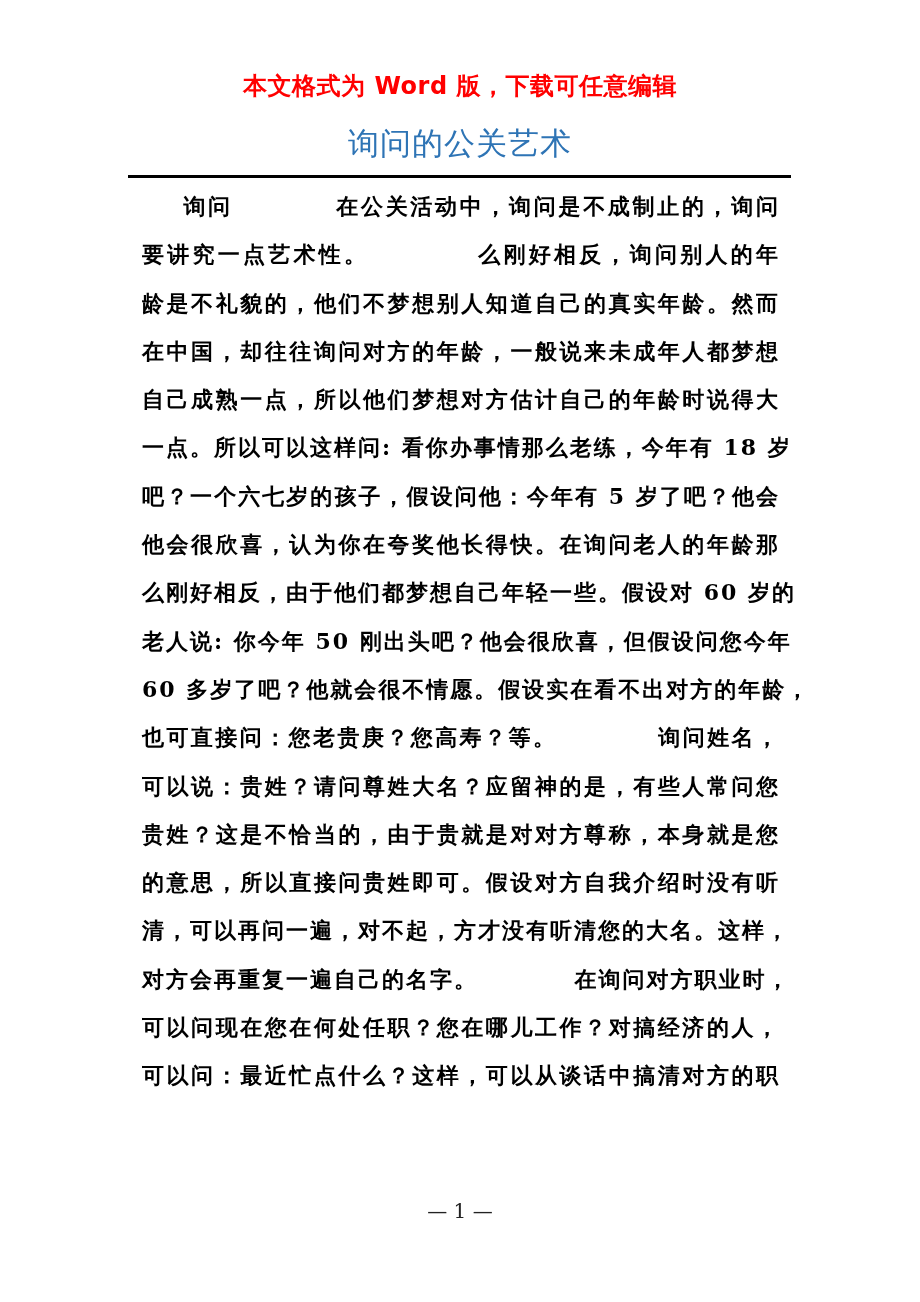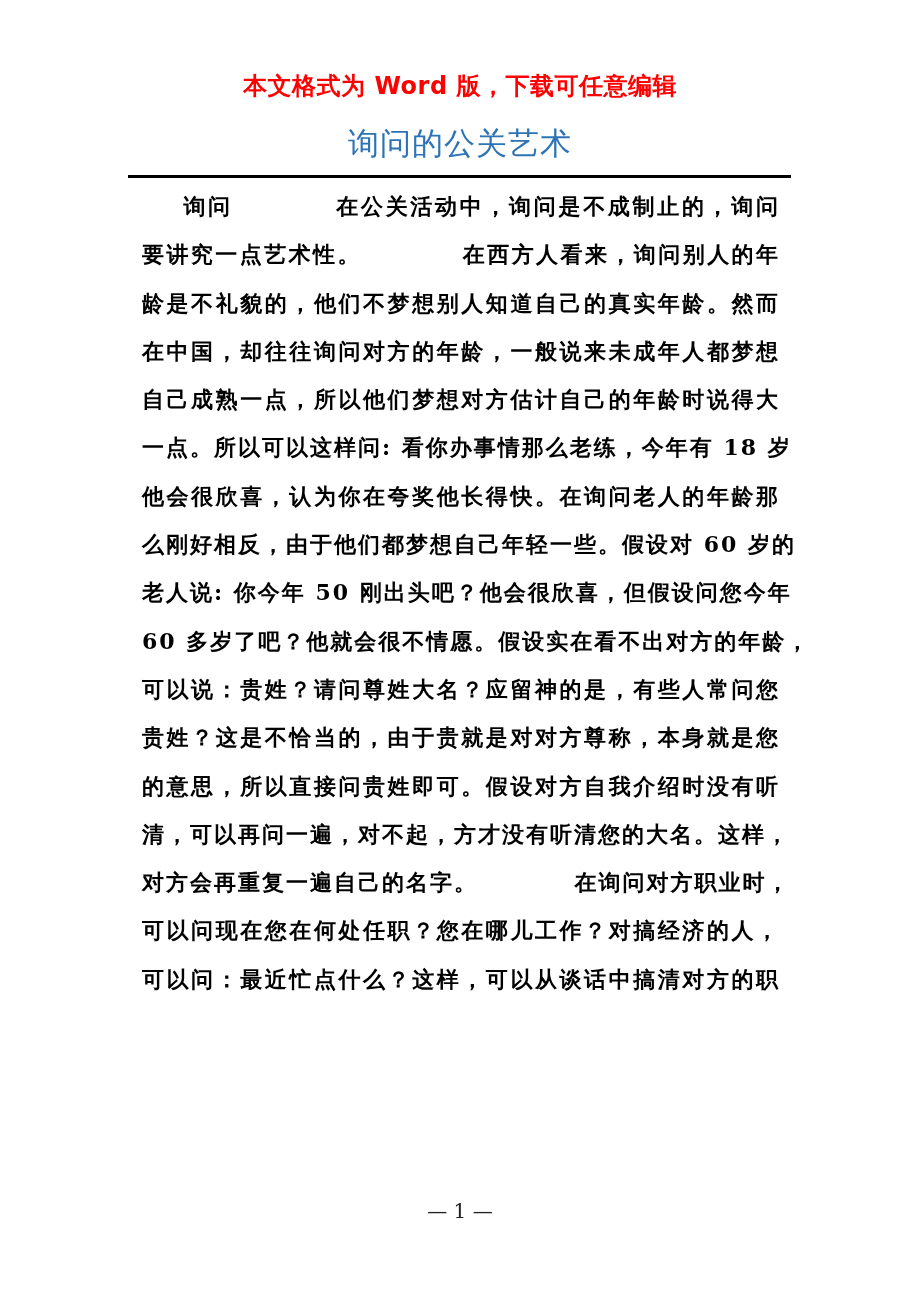--- a/index.html
+++ b/index.html
@@ -79,29 +79,31 @@
 <body>
 
 <div class="banner">本文格式为 Word 版，下载可任意编辑</div>
 
 <div class="title">询问的公关艺术</div>
 
 <div class="rule"></div>
 
 <div class="body-text">
   <div class="line">    询问          在公关活动中，询问是不成制止的，询问</div>
-  <div class="line">要讲究一点艺术性。          在西方人看来，询问别人的年</div>
+  <div class="line">要讲究一点艺术性。          么刚好相反，询问别人的年</div>
   <div class="line">龄是不礼貌的，他们不梦想别人知道自己的真实年龄。然而</div>
   <div class="line">在中国，却往往询问对方的年龄，一般说来未成年人都梦想</div>
   <div class="line">自己成熟一点，所以他们梦想对方估计自己的年龄时说得大</div>
   <div class="line">一点。所以可以这样问: 看你办事情那么老练，今年有 18 岁</div>
+  <div class="line">吧？一个六七岁的孩子，假设问他：今年有 5 岁了吧？他会</div>
   <div class="line">他会很欣喜，认为你在夸奖他长得快。在询问老人的年龄那</div>
   <div class="line">么刚好相反，由于他们都梦想自己年轻一些。假设对 60 岁的</div>
   <div class="line">老人说: 你今年 50 刚出头吧？他会很欣喜，但假设问您今年</div>
   <div class="line">60 多岁了吧？他就会很不情愿。假设实在看不出对方的年龄，</div>
+  <div class="line">也可直接问：您老贵庚？您高寿？等。          询问姓名，</div>
   <div class="line">可以说：贵姓？请问尊姓大名？应留神的是，有些人常问您</div>
   <div class="line">贵姓？这是不恰当的，由于贵就是对对方尊称，本身就是您</div>
   <div class="line">的意思，所以直接问贵姓即可。假设对方自我介绍时没有听</div>
   <div class="line">清，可以再问一遍，对不起，方才没有听清您的大名。这样，</div>
   <div class="line">对方会再重复一遍自己的名字。          在询问对方职业时，</div>
   <div class="line">可以问现在您在何处任职？您在哪儿工作？对搞经济的人，</div>
   <div class="line">可以问：最近忙点什么？这样，可以从谈话中搞清对方的职</div>
 </div>
 
 <div class="footer">— 1 —</div>

